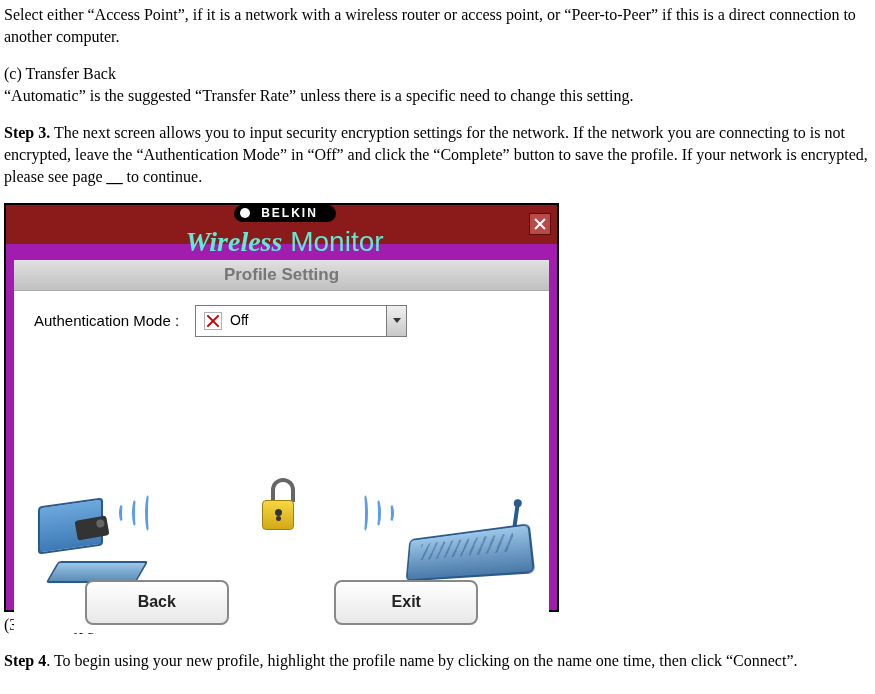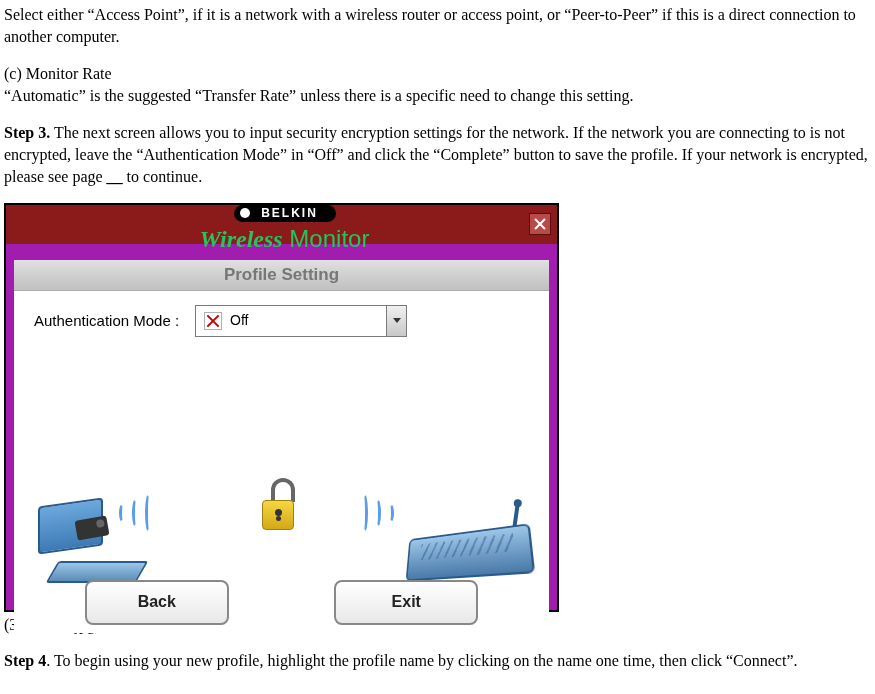--- a/index.html
+++ b/index.html
@@ -51,22 +51,22 @@
     }
     .logo-text {
       color: #fff;
       font-family: Arial, sans-serif;
       font-weight: bold;
       font-size: 12px;
       letter-spacing: 2px;
       margin-left: 10px;
     }
     .title-text {
-      color: #22c55e;
-      font-size: 24px;
+      color: #5eead4;
+      font-size: 28px;
       font-weight: normal;
     }
     .title-text-italic {
       font-style: italic;
       font-family: "Times New Roman", serif;
       font-weight: bold;
     }
     .title-text-plain {
       font-family: Arial, sans-serif;
     }
@@ -359,21 +359,21 @@
     .caption {
       font-size: 16px;
     }
   </style>
 </head>
 <body>
 
 <p>Select either “Access Point”, if it is a network with a wireless router or access point, or “Peer-to-Peer” if this is a direct connection to another computer.</p>
 
 <p>
-  <span>(c) Monitor Rate</span><br>
+  <span>(c) Transfer Back</span><br>
   <span>“Automatic” is the suggested “Transfer Rate” unless there is a specific need to change this setting.</span>
 </p>
 
 <p>
   <strong>Step 3.</strong><span> The next screen allows you to input security encryption settings for the network. If the network you are connecting to is not encrypted, leave the “Authentication Mode” in “Off” and click the “Complete” button to save the profile. If your network is encrypted, please see page </span><span class="page-ref">__</span><span> to continue.</span>
 </p>
 
 <div class="app-window">
   <div class="titlebar">
     <div class="logo-badge">

